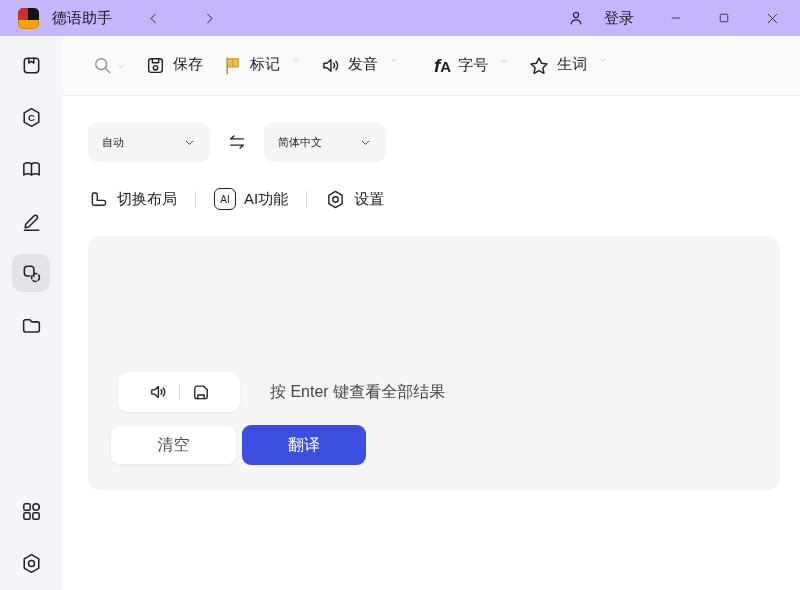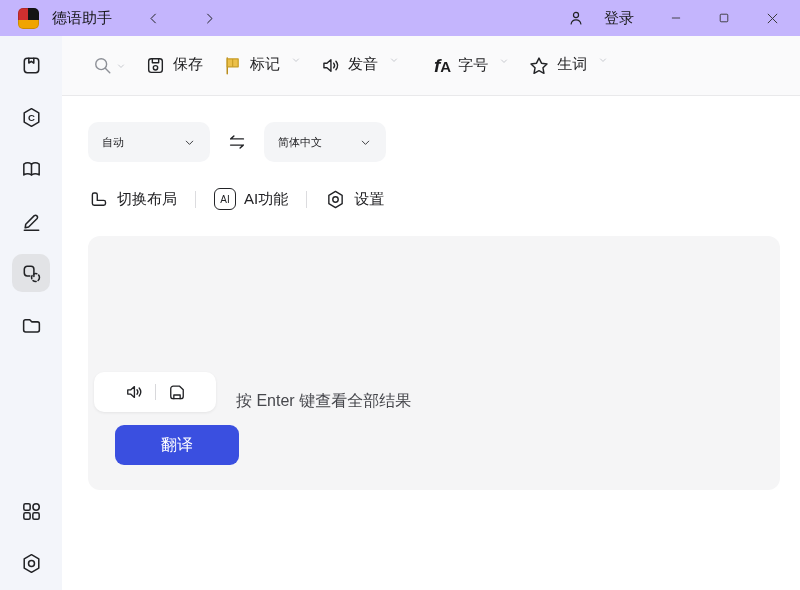--- a/index.html
+++ b/index.html
@@ -79,21 +79,21 @@
   .f-div { width:1px; height:17px; background:#dcdcdf; margin:0 18px; }
   .ai-badge {
     width:22px; height:22px; border:1.6px solid #222326; border-radius:6px;
     display:grid; place-items:center; font-size:10px; font-weight:400; color:#222326;
   }
 
   .panel {
     margin-top:22px; width:692px; height:254px; background:#f5f5f6; border-radius:12px;
     position:relative;
   }
-  .panel-tools { position:absolute; left:6px; bottom:78px; display:flex; align-items:flex-end; }
+  .panel-tools { position:absolute; left:30px; bottom:78px; display:flex; align-items:center;gap:10px; }
   .pill {
     width:122px; height:40px; background:#fff; border-radius:10px;
     display:flex; align-items:center; justify-content:center; gap:11px;
     box-shadow:0 1px 3px rgba(0,0,0,.07);
   }
   .pill-div { width:1px; height:16px; background:#d8d8db; }
   .hint { margin-left:20px; font-size:16px; color:#46474c; }
   .panel-actions { position:absolute; left:22px; bottom:25px; display:flex; align-items:center; }
   .btn-clear {
     width:127px; height:40px; background:#fff; border:1px solid #efeff1; border-radius:10px;
@@ -319,20 +319,23 @@
             </svg>
             <div class="pill-div"></div>
             <svg class="ico" width="20" height="20" viewBox="0 0 24 24">
               <path d="M4.5 8 a3 3 0 0 1 3-3 h7.6 L19.5 9.4 V17 a3 3 0 0 1-3 3 h-9 a3 3 0 0 1-3-3 Z"></path>
               <path d="M8.2 20 v-4.4 h7.6 V20"></path>
             </svg>
           </div>
           <div class="hint">按 Enter 键查看全部结果</div>
         </div>
         <div class="panel-actions">
+          <div class="btn-clear">
+            <span>清空</span>
+          </div>
           <div class="btn-translate">
             <span>翻译</span>
           </div>
         </div>
       </div>
 
     </div>
   </div>
 </div>
 

